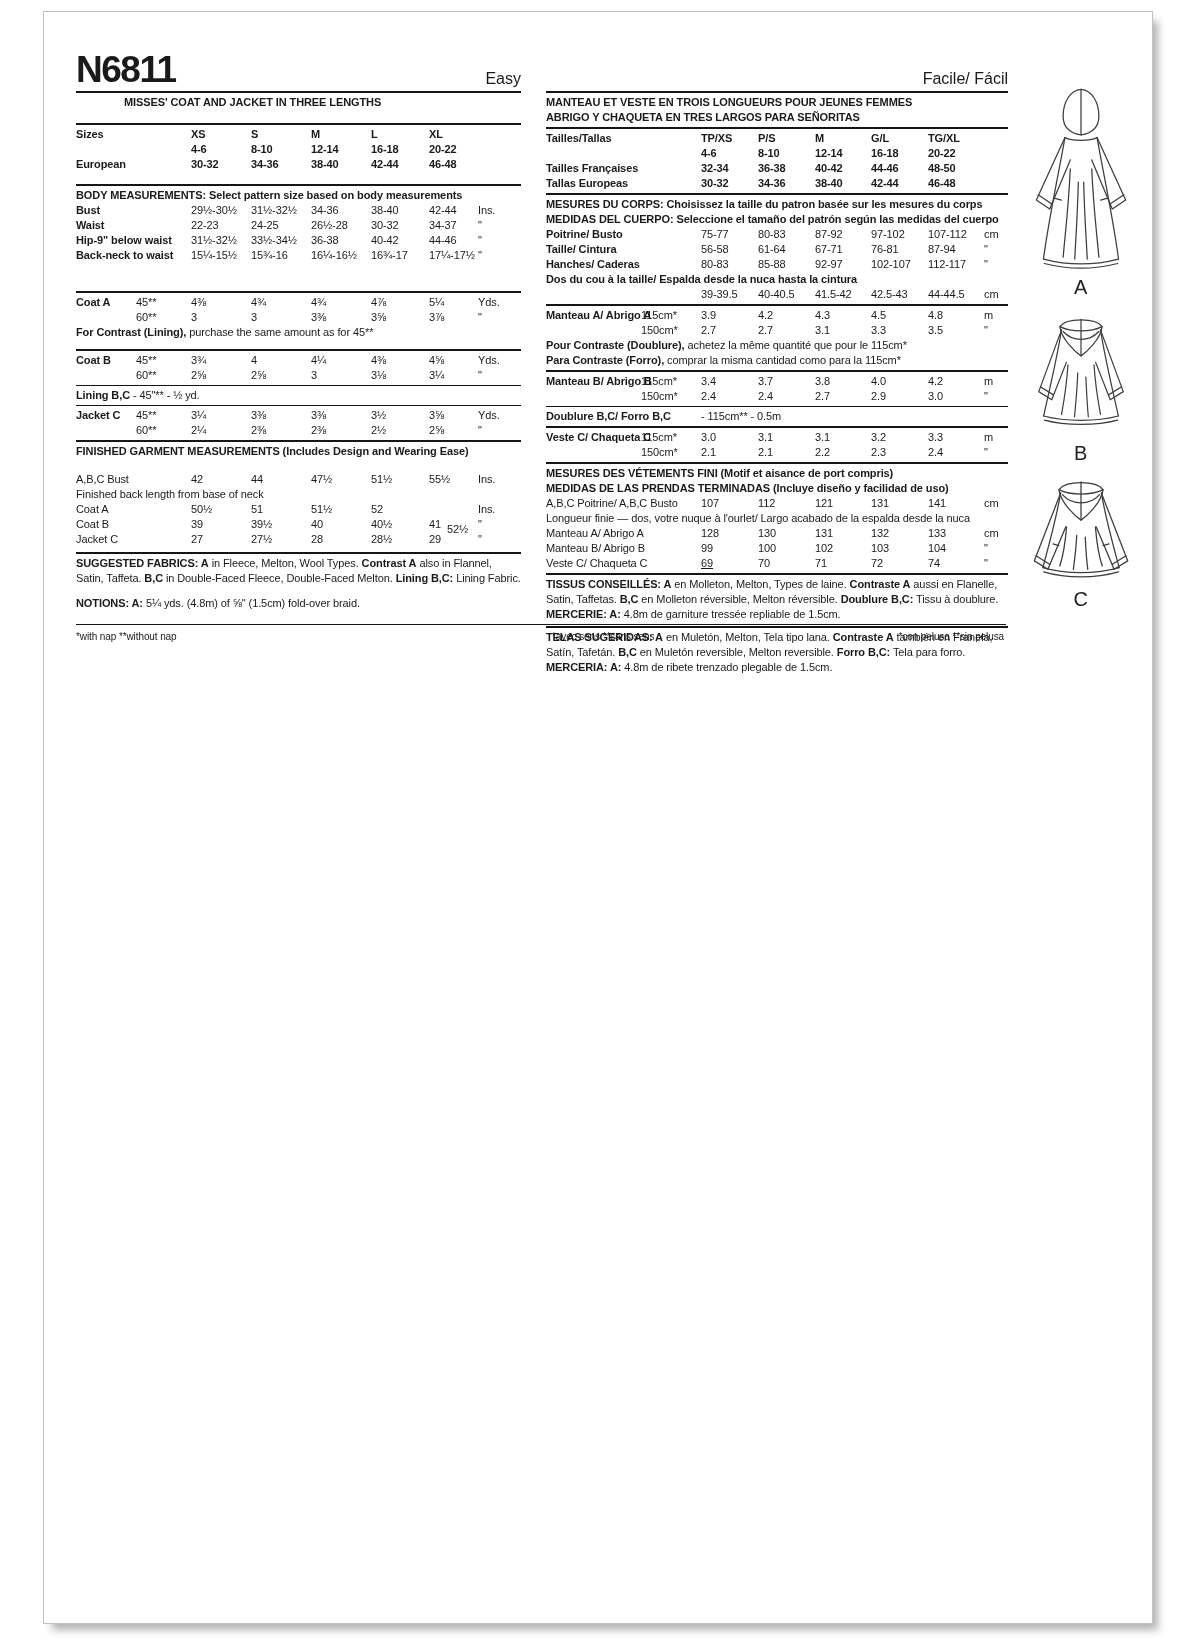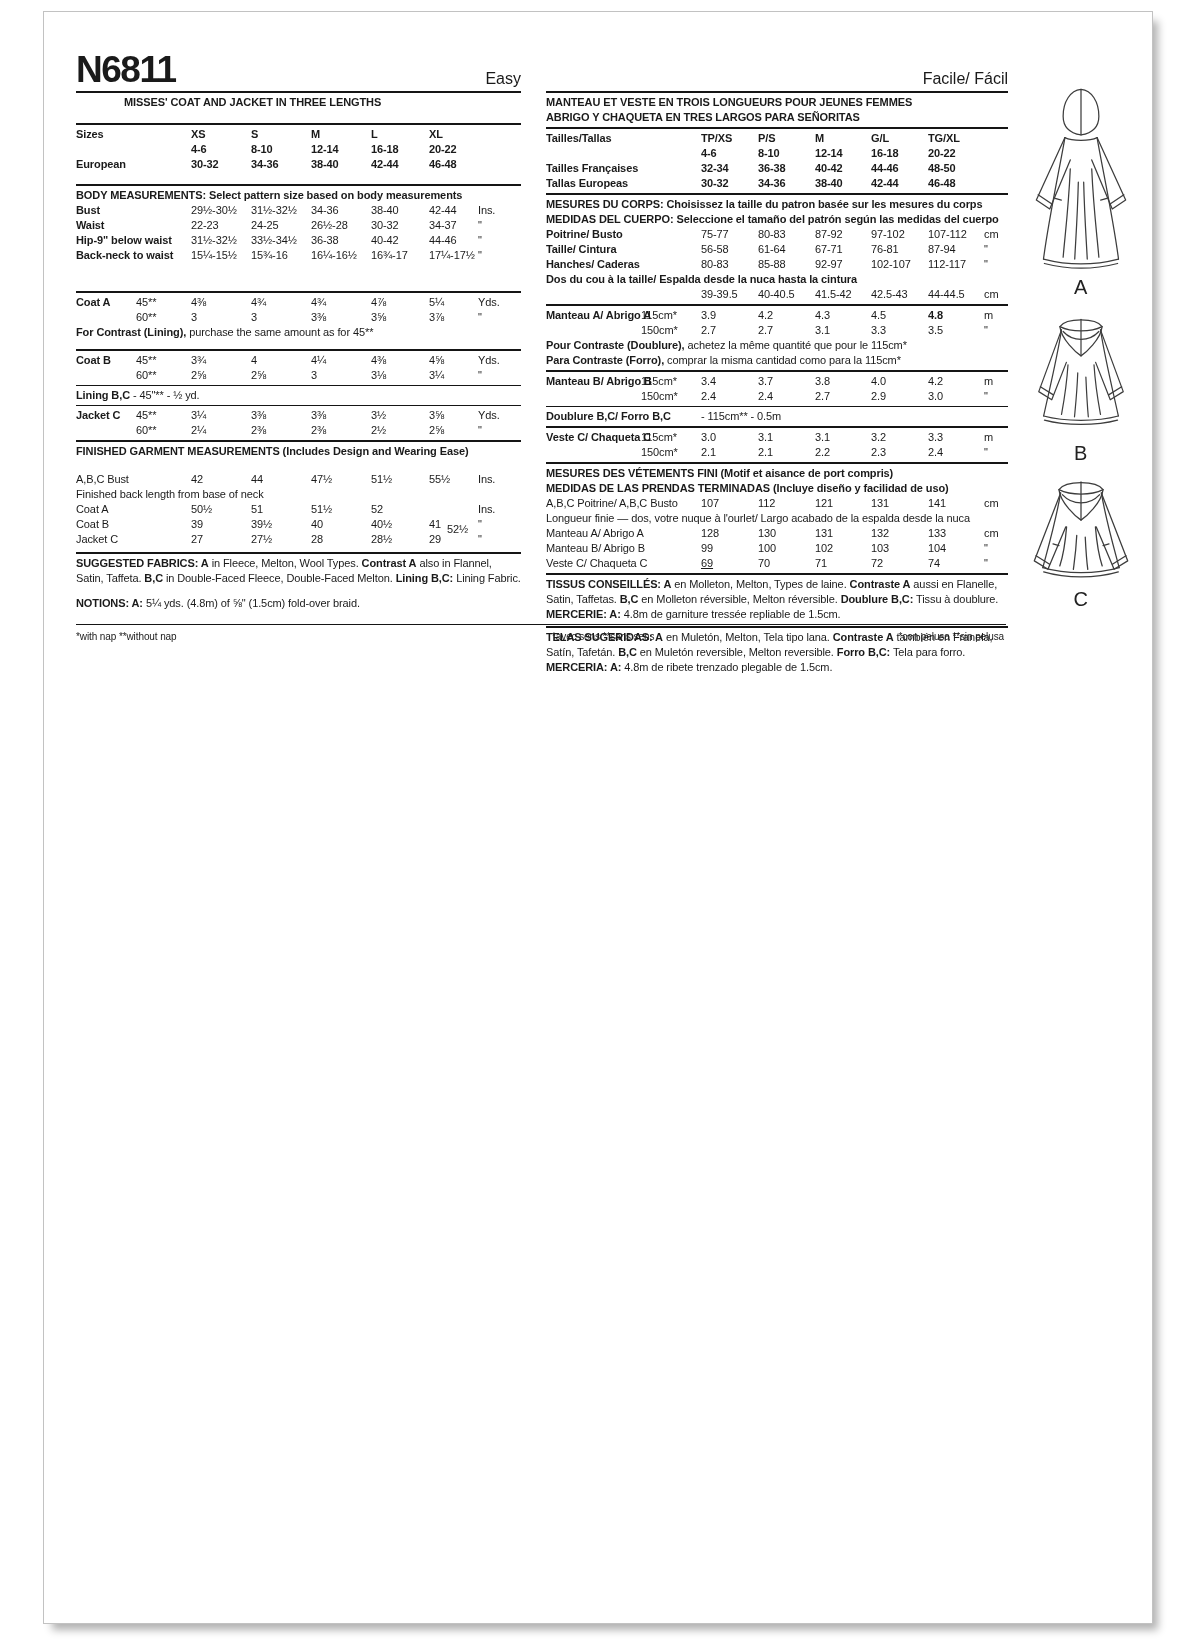--- a/index.html
+++ b/index.html
@@ -304,21 +304,21 @@
           <span style="left: 438px;">cm</span>
         </div>
         <div class="rule" style="height: 2px;"></div>
         <div class="trow cells">
           <span class="b" style="left: 0px;">Manteau A/ Abrigo A</span>
           <span style="left: 95px;">115cm*</span>
           <span style="left: 155px;">3.9</span>
           <span style="left: 212px;">4.2</span>
           <span style="left: 269px;">4.3</span>
           <span style="left: 325px;">4.5</span>
-          <span style="left: 382px; font-weight: bold;">4.8</span>
+          <span style="left: 382px;">4.8</span>
           <span style="left: 438px;">m</span>
         </div>
         <div class="trow cells">
           <span style="left: 95px;">150cm*</span>
           <span style="left: 155px;">2.7</span>
           <span style="left: 212px;">2.7</span>
           <span style="left: 269px;">3.1</span>
           <span style="left: 325px;">3.3</span>
           <span style="left: 382px;">3.5</span>
           <span style="left: 438px;">"</span>

